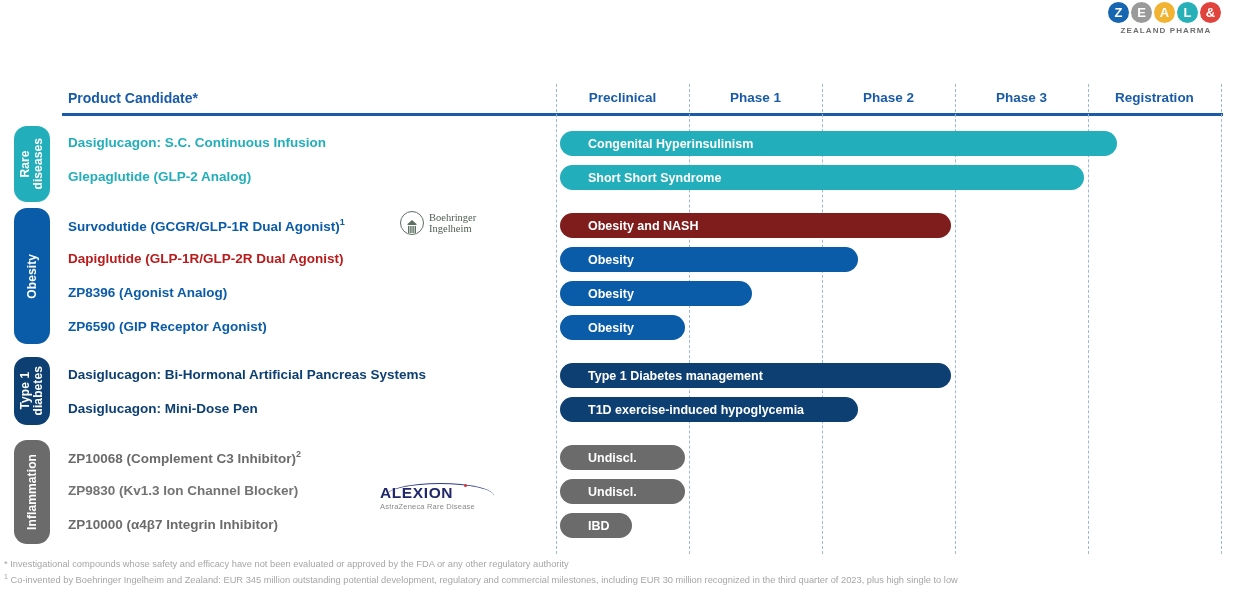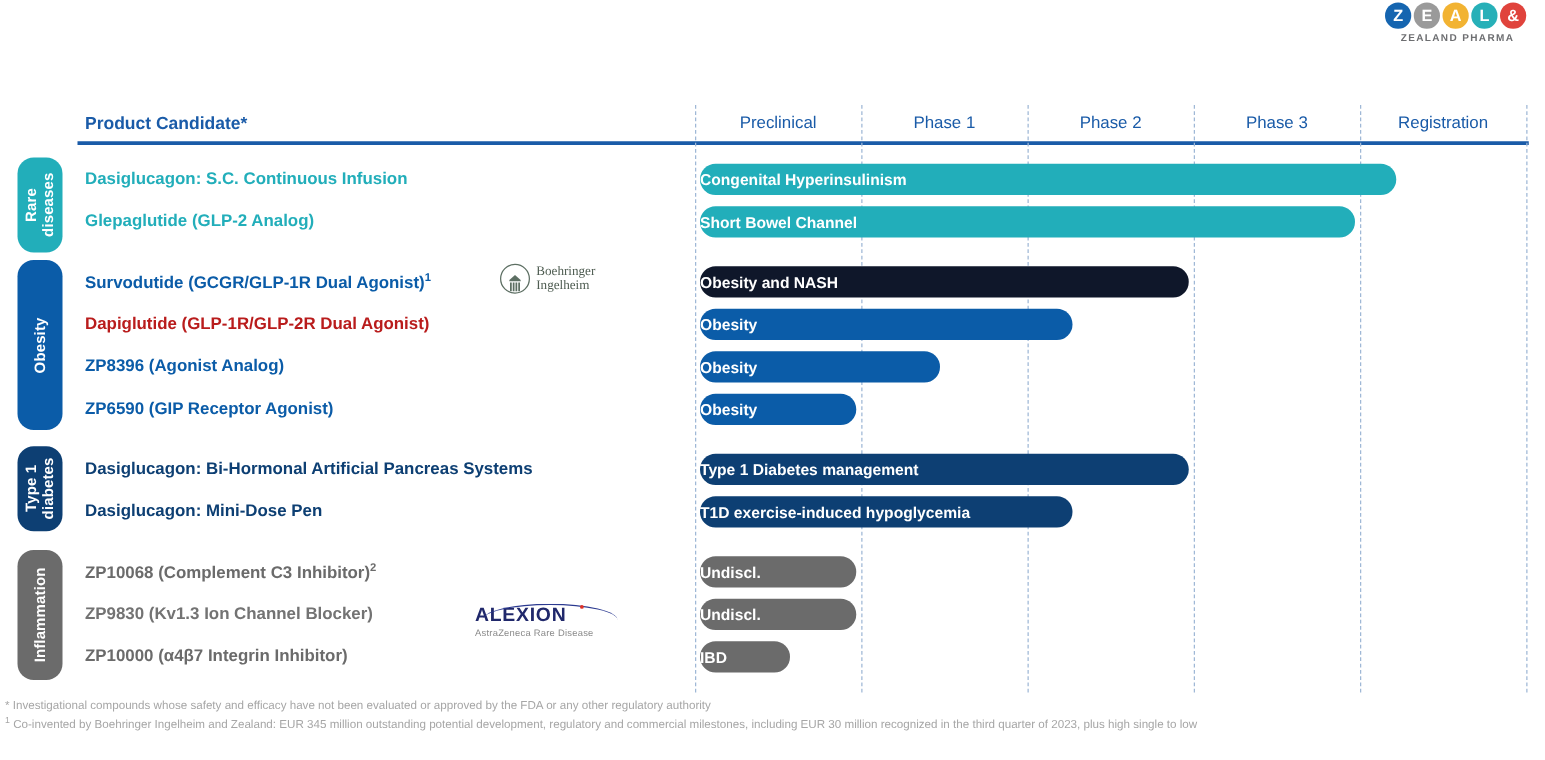--- a/index.html
+++ b/index.html
@@ -22,21 +22,21 @@
     letter-spacing:1.1px;color:#6d6e71;
   }
 
   
   #grid{position:absolute;left:0;top:12px;width:1080px;height:608px;}
   .vline{position:absolute;top:72px;height:470px;border-left:1px dashed #9fb8d6;}
   #headerrule{position:absolute;left:62px;top:101px;width:1161px;height:3px;background:#1a5ba8;}
 
   .colhdr{
     position:absolute;top:78px;text-align:center;
-    font-size:13.5px;font-weight:normal;color:#1a5ba8;
+    font-size:13.5px;font-weight:bold;color:#1a5ba8;
   }
   #prodhdr{
     position:absolute;left:68px;top:78px;
     font-size:14px;font-weight:bold;color:#1a5ba8;
   }
 
   
   .cat{
     position:absolute;left:14px;width:36px;border-radius:13px;
     display:flex;align-items:center;justify-content:center;
@@ -53,21 +53,21 @@
     font-size:13.5px;font-weight:bold;white-space:nowrap;
   }
   .rowlabel sup{font-size:9px;}
 
   .bar{
     position:absolute;height:25px;border-radius:13px;
     display:flex;align-items:center;
   }
   .bar span{
     color:#ffffff;font-weight:bold;font-size:12.5px;
-    margin-left:0;white-space:nowrap;
+    margin-left:28px;white-space:nowrap;
   }
 
   
   .partner{position:absolute;}
   #bi-logo{left:400px;top:198px;width:112px;height:26px;display:flex;align-items:center;gap:5px;}
   #bi-logo .emblem{
     width:22px;height:22px;border:1.6px solid #5d6f63;border-radius:50%;
     display:flex;align-items:flex-end;justify-content:center;overflow:hidden;
   }
   #bi-logo .txt{font-family:"Liberation Serif",serif;font-size:10.5px;line-height:11px;color:#4f5d52;}
@@ -143,24 +143,24 @@
         <span>Inflammation</span>
       </div>
     </div>
   <div id="rows">
       <div class="rowlabel" style="top: 123px; color: rgb(34, 174, 186);"><span>Dasiglucagon: S.C. Continuous Infusion</span></div>
       <div class="bar" style="top: 119px; left: 560px; width: 557.25px; background: rgb(34, 174, 186);">
         <span>Congenital Hyperinsulinism</span>
       </div>
       <div class="rowlabel" style="top: 157px; color: rgb(34, 174, 186);"><span>Glepaglutide (GLP-2 Analog)</span></div>
       <div class="bar" style="top: 153px; left: 560px; width: 524px; background: rgb(34, 174, 186);">
-        <span>Short Bowel Channel</span>
+        <span>Short Short Syndrome</span>
       </div>
       <div class="rowlabel" style="top: 205px; color: rgb(11, 92, 168);"><span>Survodutide (GCGR/GLP-1R Dual Agonist)</span><sup>1</sup></div>
-      <div class="bar" style="top: 201px; left: 560px; width: 391px; background: #0f172a;">
+      <div class="bar" style="top: 201px; left: 560px; width: 391px; background: #7f1d1d;">
         <span>Obesity and NASH</span>
       </div>
       <div class="rowlabel" style="top: 239px; color: #b91c1c;"><span>Dapiglutide (GLP-1R/GLP-2R Dual Agonist)</span></div>
       <div class="bar" style="top: 235px; left: 560px; width: 297.9px; background: rgb(11, 92, 168);">
         <span>Obesity</span>
       </div>
       <div class="rowlabel" style="top: 273px; color: rgb(11, 92, 168);"><span>ZP8396 (Agonist  Analog)</span></div>
       <div class="bar" style="top: 269px; left: 560px; width: 191.5px; background: rgb(11, 92, 168);">
         <span>Obesity</span>
       </div>

